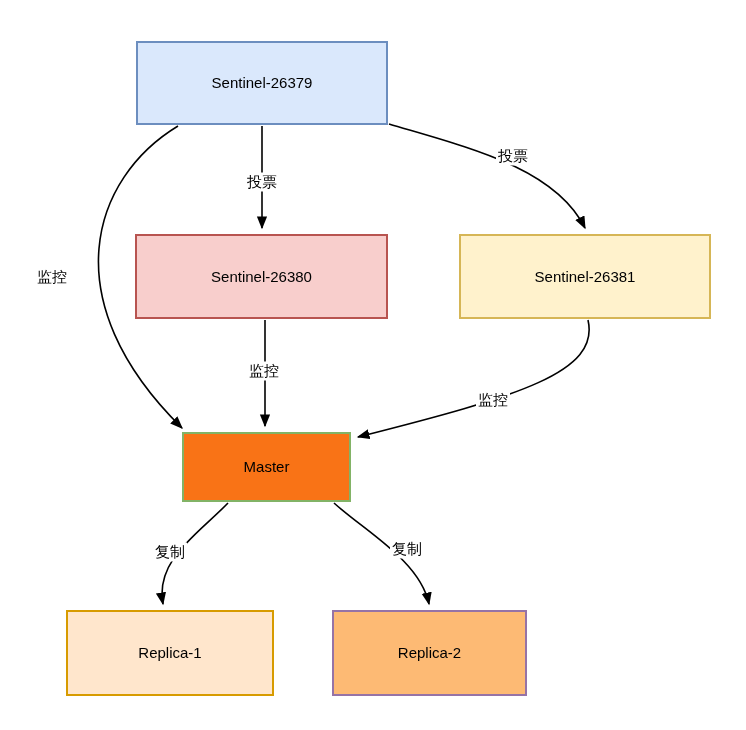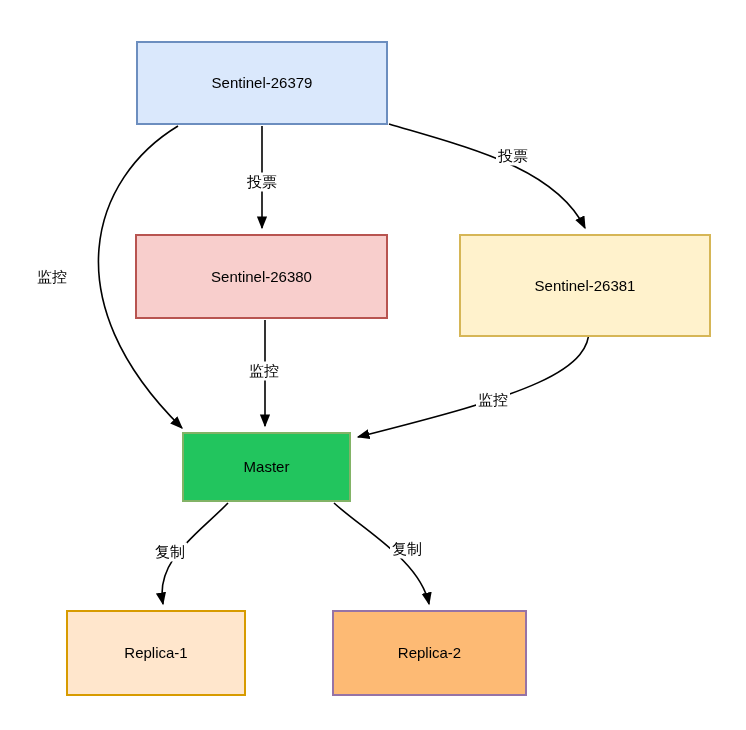--- a/index.html
+++ b/index.html
@@ -83,27 +83,27 @@
       </g>
   </svg>
 
   <div id="node-layer">
       <div class="node" style="left: 136px; top: 41px; width: 252px; height: 84px; background: rgb(218, 232, 252); border-color: rgb(108, 142, 191);">
         <span class="node-label">Sentinel-26379</span>
       </div>
       <div class="node" style="left: 135px; top: 234px; width: 253px; height: 85px; background: rgb(248, 206, 204); border-color: rgb(184, 84, 80);">
         <span class="node-label">Sentinel-26380</span>
       </div>
-      <div class="node" style="left: 459px; top: 234px; width: 252px; height: 103px; background: rgb(255, 242, 204); border-color: rgb(214, 182, 86);">
+      <div class="node" style="left: 459px; top: 234px; width: 252px; height: 85px; background: rgb(255, 242, 204); border-color: rgb(214, 182, 86);">
         <span class="node-label">Sentinel-26381</span>
       </div>
-      <div class="node" style="left: 182px; top: 432px; width: 169px; height: 70px; background: #22c55e; border-color: rgb(130, 179, 102);">
+      <div class="node" style="left: 182px; top: 432px; width: 169px; height: 70px; background: #f97316; border-color: rgb(130, 179, 102);">
         <span class="node-label">Master</span>
       </div>
-      <div class="node" style="left: 66px; top: 610px; width: 180px; height: 86px; background: rgb(255, 230, 204); border-color: rgb(215, 155, 0);">
+      <div class="node" style="left: 66px; top: 610px; width: 208px; height: 86px; background: rgb(255, 230, 204); border-color: rgb(215, 155, 0);">
         <span class="node-label">Replica-1</span>
       </div>
       <div class="node" style="left: 332px; top: 610px; width: 195px; height: 86px; background: #fdba74; border-color: rgb(150, 115, 166);">
         <span class="node-label">Replica-2</span>
       </div>
     </div>
   <div id="edge-label-layer">
       <div class="edge-label" style="left: 262px; top: 182px;">投票</div>
       <div class="edge-label" style="left: 513px; top: 156px;">投票</div>
       <div class="edge-label" style="left: 52px; top: 277px;">监控</div>

